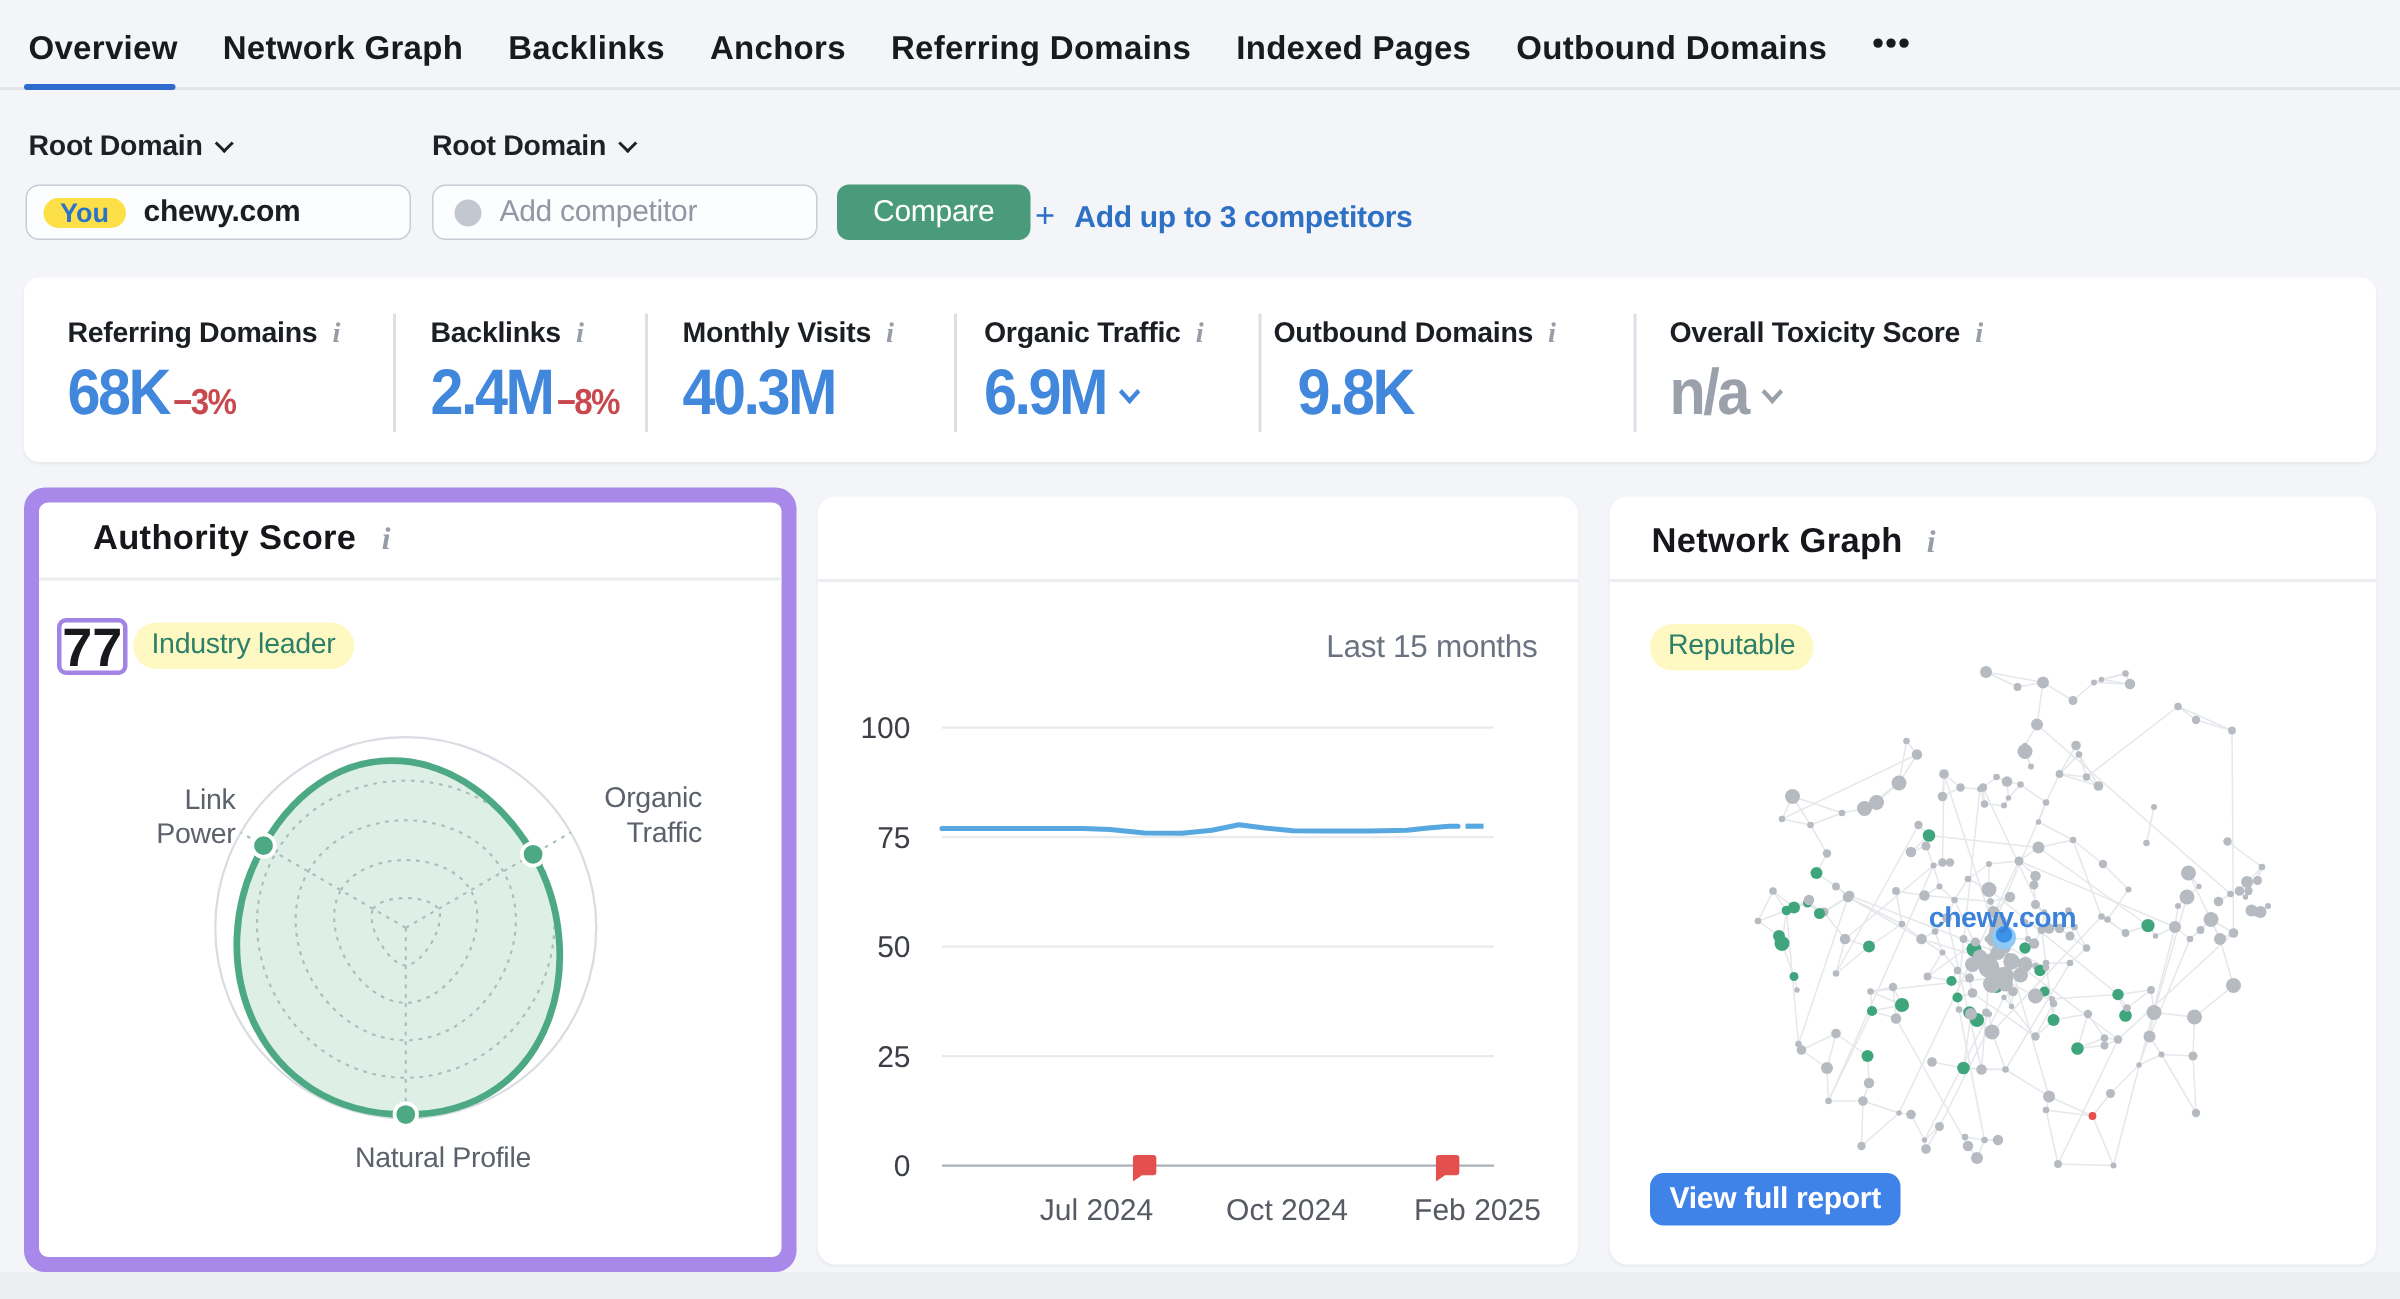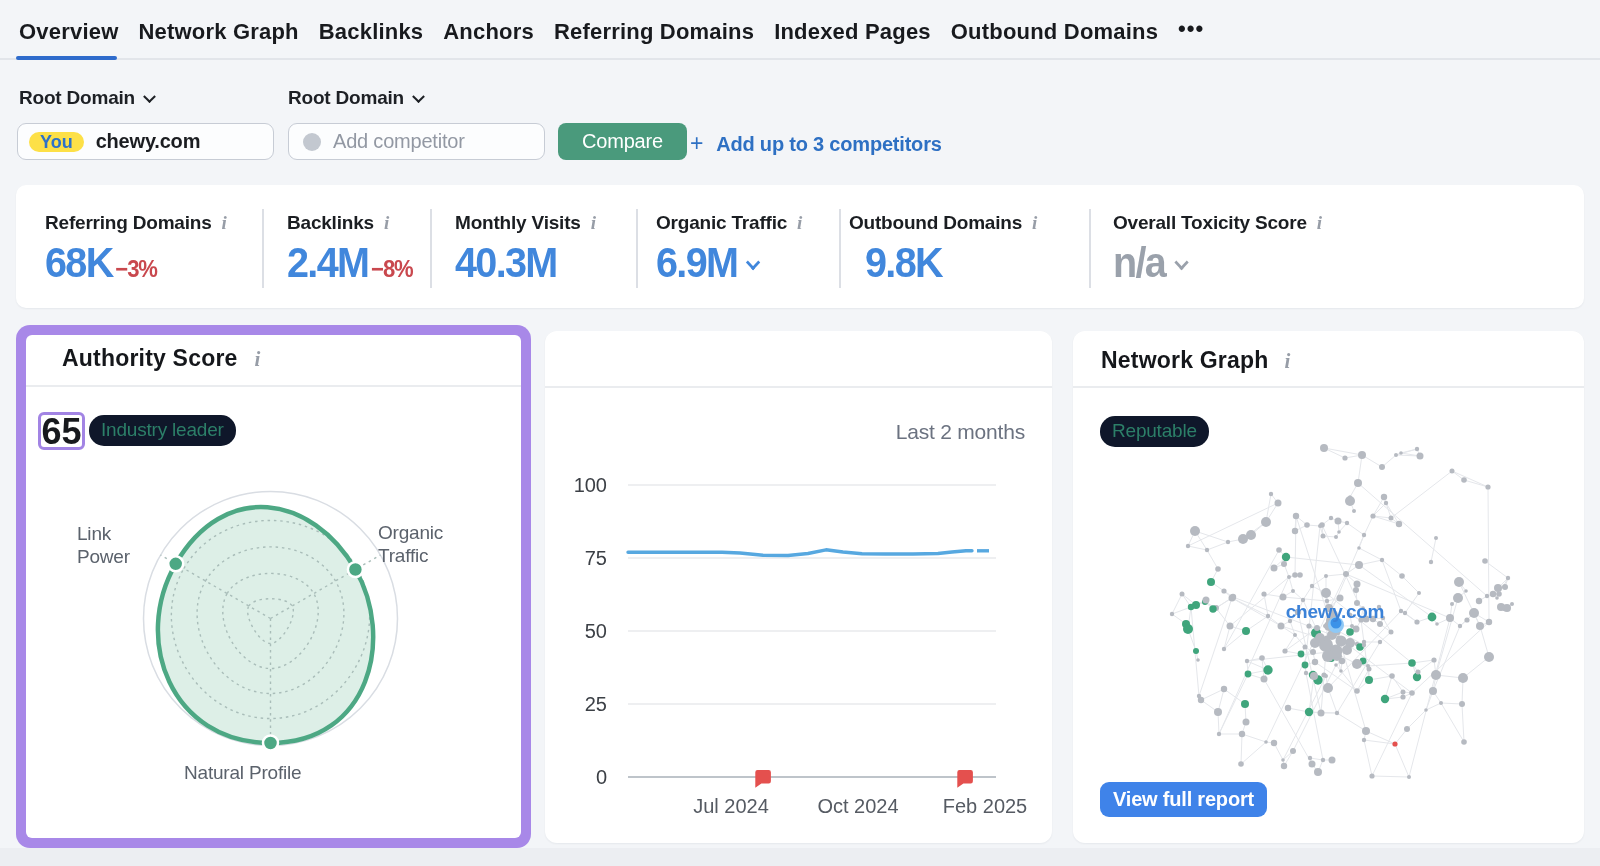--- a/index.html
+++ b/index.html
@@ -1,20 +1,20 @@
 <!DOCTYPE html>
 <html><head><meta charset="utf-8">
 <style>
 * { margin:0; padding:0; box-sizing:border-box; }
 html,body { width:1600px; height:866px; }
 body { font-family:"Liberation Sans", sans-serif; background:#f3f5f8; position:relative; overflow:hidden; color:#1a1c20; }
 .abs { position:absolute; }
 
 .nav { position:absolute; left:0; top:0; width:1600px; height:60px; border-bottom:2px solid #e2e5ea; }
-.tabs { position:absolute; left:19px; top:19px; display:flex; gap:20px; font-size:22px; font-weight:700; letter-spacing:0.2px; color:#181a1e; white-space:nowrap; }
+.tabs { position:absolute; left:19px; top:19px; display:flex; gap:30px; font-size:22px; font-weight:700; letter-spacing:0.2px; color:#181a1e; white-space:nowrap; }
 .underline { position:absolute; left:16px; top:56px; width:101px; height:4px; background:#2e6bcc; border-radius:2px; }
 .dots { font-weight:700; letter-spacing:1px; position:relative; top:-3px; }
 
 .sel { position:absolute; top:87px; font-size:19px; font-weight:700; letter-spacing:-0.2px; color:#1d2025; }
 .chev { display:inline-block; width:9px; height:9px; border-right:2.4px solid #1d2025; border-bottom:2.4px solid #1d2025; transform:rotate(45deg) translate(-2px,-2px); margin-left:10px; }
 
 .inp { position:absolute; top:123px; height:37px; background:#fcfdfe; border:1.5px solid #c7ccd5; border-radius:9px; display:flex; align-items:center; }
 .chip-you { background:#fde047; color:#2d72c9; font-size:18px; font-weight:700; border-radius:10px; height:20px; line-height:20px; padding:0 11px; margin-left:11px; }
 .btn-compare { position:absolute; left:558px; top:123px; width:129px; height:37px; background:#4a9a7c; color:#fff; border-radius:8px; font-size:20px; font-weight:400; display:flex; align-items:center; justify-content:center; letter-spacing:-0.2px; }
 .addlink { position:absolute; left:690px; top:130px; color:#2e70c3; font-size:20px; font-weight:700; letter-spacing:-0.2px; }
@@ -22,27 +22,27 @@
 .card { position:absolute; background:#fff; border-radius:10px; box-shadow:0 1px 2px rgba(20,30,50,0.06); }
 #stats { left:16px; top:185px; width:1568px; height:123px; }
 .stat-label { position:absolute; top:27px; font-size:19px; font-weight:700; letter-spacing:-0.2px; color:#1b1e22; white-space:nowrap; }
 .ii { font-family:"Liberation Serif", serif; font-style:italic; font-weight:700; color:#979da7; font-size:19px; margin-left:10px; }
 .stat-val { position:absolute; top:53px; font-size:43px; font-weight:700; color:#4187dc; letter-spacing:-1.8px; white-space:nowrap; transform:scaleX(0.92); transform-origin:0 50%; }
 .delta { font-size:24px; font-weight:700; color:#c9484e; letter-spacing:-1.2px; margin-left:3px; }
 .vdiv { position:absolute; top:24px; height:79px; width:1.5px; background:#dcdfe5; }
 
 .cardhead { position:absolute; top:16px; font-size:23px; font-weight:700; letter-spacing:0.2px; color:#15171b; }
 .carddiv { position:absolute; top:55px; left:0; width:100%; height:1.5px; background:#eaecef; }
-.chip-green { position:absolute; background:#0f172a; color:#2c7f68; font-size:19px; border-radius:15px; padding:4px 12px 5px; letter-spacing:-0.2px; }
+.chip-green { position:absolute; background:#fef9c3; color:#2c7f68; font-size:19px; border-radius:15px; padding:4px 12px 5px; letter-spacing:-0.2px; }
 #purple { position:absolute; left:16px; top:325px; width:515px; height:523px; background:#a888e8; border-radius:14px; }
 #card1 { left:26px; top:335px; width:495px; height:503px; border-radius:6px; box-shadow:none; }
 #card2 { left:545px; top:331px; width:507px; height:512px; border-radius:12px; }
 #card3 { left:1073px; top:331px; width:511px; height:512px; border-radius:12px; }
 .score-box { position:absolute; left:12px; top:77px; width:47px; height:38px; border:3px solid #a284e4; border-radius:6px; background:#fff; color:#17191d; font-size:36px; font-weight:700; display:flex; align-items:center; justify-content:center; padding-top:2px; }
-.axis-label { position:absolute; font-size:19px; color:#5b626c; text-align:left; line-height:23px; letter-spacing:-0.2px; }
+.axis-label { position:absolute; font-size:19px; color:#5b626c; text-align:right; line-height:23px; letter-spacing:-0.2px; }
 .btn-blue { position:absolute; left:27px; top:451px; width:167px; height:35px; background:#3f83e9; border-radius:9px; color:#fff; font-size:20px; font-weight:700; display:flex; align-items:center; justify-content:center; letter-spacing:-0.2px; }
 .bottom-strip { position:absolute; left:0; top:848px; width:1600px; height:18px; background:#eceef2; }
 
 .bchev { display:inline-block; width:11px; height:11px; border-right:3px solid #4187dc; border-bottom:3px solid #4187dc; transform:rotate(45deg); margin-left:12px; margin-bottom:9px; }
 .gchev { display:inline-block; width:11px; height:11px; border-right:3px solid #9aa1ab; border-bottom:3px solid #9aa1ab; transform:rotate(45deg); margin-left:12px; margin-bottom:9px; }
 </style></head>
 <body>
 <div class="nav">
   <div class="tabs">
       <span>Overview</span>
@@ -86,21 +86,21 @@
   <div class="stat-val" style="left:849px;">9.8K</div>
   <div class="vdiv" style="left:1073px;"></div>
   <div class="stat-label" style="left:1097px;">Overall Toxicity Score<span class="ii">i</span></div>
   <div class="stat-val" style="left:1097px; color:#9aa1ab;">n/a<span class="gchev"></span></div>
 </div>
 
 <div id="purple"></div>
 <div id="card1" class="card">
   <div class="cardhead" style="left:36px; top:10px;">Authority Score<span class="ii" style="font-size:21px; margin-left:17px;">i</span></div>
   <div class="carddiv" style="top:50px;"></div>
-  <div class="score-box">65</div>
+  <div class="score-box">77</div>
   <div class="chip-green" style="left:63px; top:80px;">Industry leader</div>
   <svg class="abs" style="left:0;top:0;" width="495" height="503" viewBox="0 0 495 503">
 <circle cx="244.5" cy="283.5" r="127" fill="#fff" stroke="#d9dde3" stroke-width="1.5"></circle>
 <path d="M 149.7 228.8 C 197.9 145.3, 286.3 159.8, 329.4 234.5 C 368.6 302.4, 344.1 408.0, 244.5 408.0 C 144.9 408.0, 105.9 304.6, 149.7 228.8 Z" fill="#ddefe7"></path>
 <path d="M 222.8 271.0 C 228.5 261.3, 260.5 261.3, 266.2 271.0 C 271.8 280.7, 255.8 308.5, 244.5 308.5 C 233.2 308.5, 217.2 280.7, 222.8 271.0 Z" fill="none" stroke="#a9bdb9" stroke-width="1.4" stroke-dasharray="2.5 3.8"></path>
       <path d="M 201.2 258.5 C 216.7 231.7, 272.3 231.7, 287.8 258.5 C 303.3 285.3, 275.5 333.5, 244.5 333.5 C 213.5 333.5, 185.7 285.3, 201.2 258.5 Z" fill="none" stroke="#a9bdb9" stroke-width="1.4" stroke-dasharray="2.5 3.8"></path>
       <path d="M 179.5 246.0 C 205.8 200.5, 283.2 200.5, 309.5 246.0 C 335.7 291.5, 297.0 358.5, 244.5 358.5 C 192.0 358.5, 153.3 291.5, 179.5 246.0 Z" fill="none" stroke="#a9bdb9" stroke-width="1.4" stroke-dasharray="2.5 3.8"></path>
       <path d="M 157.9 233.5 C 194.9 169.4, 294.1 169.4, 331.1 233.5 C 368.1 297.6, 318.5 383.5, 244.5 383.5 C 170.5 383.5, 120.9 297.6, 157.9 233.5 Z" fill="none" stroke="#a9bdb9" stroke-width="1.4" stroke-dasharray="2.5 3.8"></path>
       <line x1="244.5" y1="283.5" x2="134.5" y2="220.0" stroke="#a9bdb9" stroke-width="1.4" stroke-dasharray="2.5 3.8"></line>
       <line x1="244.5" y1="283.5" x2="354.5" y2="220.0" stroke="#a9bdb9" stroke-width="1.4" stroke-dasharray="2.5 3.8"></line>
@@ -110,21 +110,21 @@
       <circle cx="329.4" cy="234.5" r="7.5" fill="#4da884" stroke="#fff" stroke-width="2.5"></circle>
       <circle cx="244.5" cy="408.0" r="7.5" fill="#4da884" stroke="#fff" stroke-width="2.5"></circle>
 </svg>
   <div class="axis-label" style="left:51px; top:187px; width:80px;">Link<br>Power</div>
   <div class="axis-label" style="left:352px; top:186px; width:90px;">Organic<br>Traffic</div>
   <div class="axis-label" style="left:158px; top:426px; width:170px;">Natural Profile</div>
 </div>
 
 <div id="card2" class="card">
   <div class="carddiv"></div>
-  <div style="position:absolute; right:27px; top:89px; font-size:21px; color:#6b7280; letter-spacing:-0.2px;">Last 2 months</div>
+  <div style="position:absolute; right:27px; top:89px; font-size:21px; color:#6b7280; letter-spacing:-0.2px;">Last 15 months</div>
   <svg class="abs" style="left:0;top:0;" width="507" height="512" viewBox="0 0 507 512">
 <g stroke="#e8eaed" stroke-width="1.5">
 <line x1="83" y1="154" x2="451" y2="154"></line>
         <line x1="83" y1="227" x2="451" y2="227"></line>
 <line x1="83" y1="300" x2="451" y2="300"></line>
         <line x1="83" y1="373" x2="451" y2="373"></line>
 </g>
 <line x1="83" y1="446" x2="451" y2="446" stroke="#a9b0b8" stroke-width="1.5"></line>
 <polyline points="83,221.3 130,221.3 177,221.3 195,222.0 218,224.3 243,224.5 263,222.5 281,218.8 298,221.0 317,222.8 340,223.0 368,223.0 393,222.5 407,221.0 421,219.8 427,219.8" fill="none" stroke="#57a8e0" stroke-width="3.4" stroke-linejoin="round" stroke-linecap="round"></polyline>
 <line x1="432" y1="219.8" x2="445" y2="219.8" stroke="#57a8e0" stroke-width="3.4" stroke-dasharray="12 6"></line>

